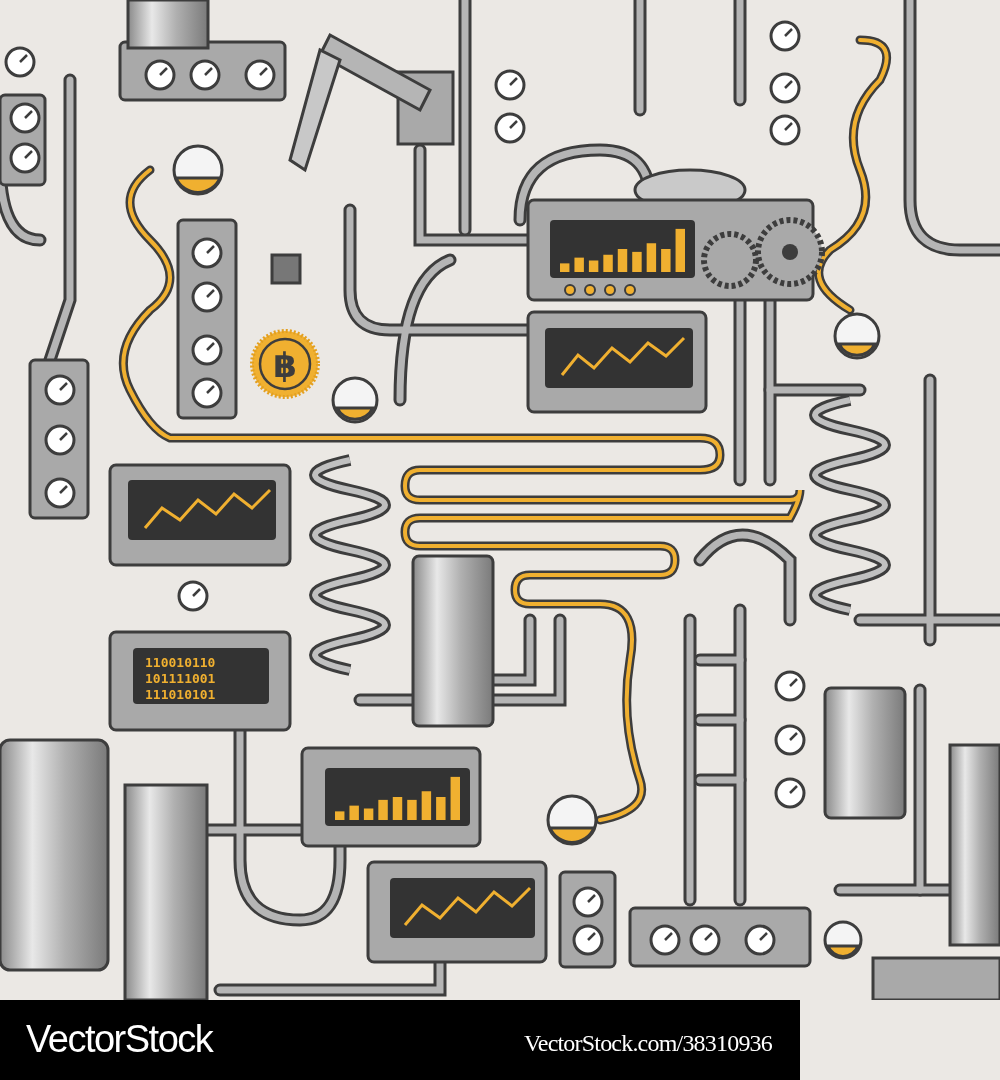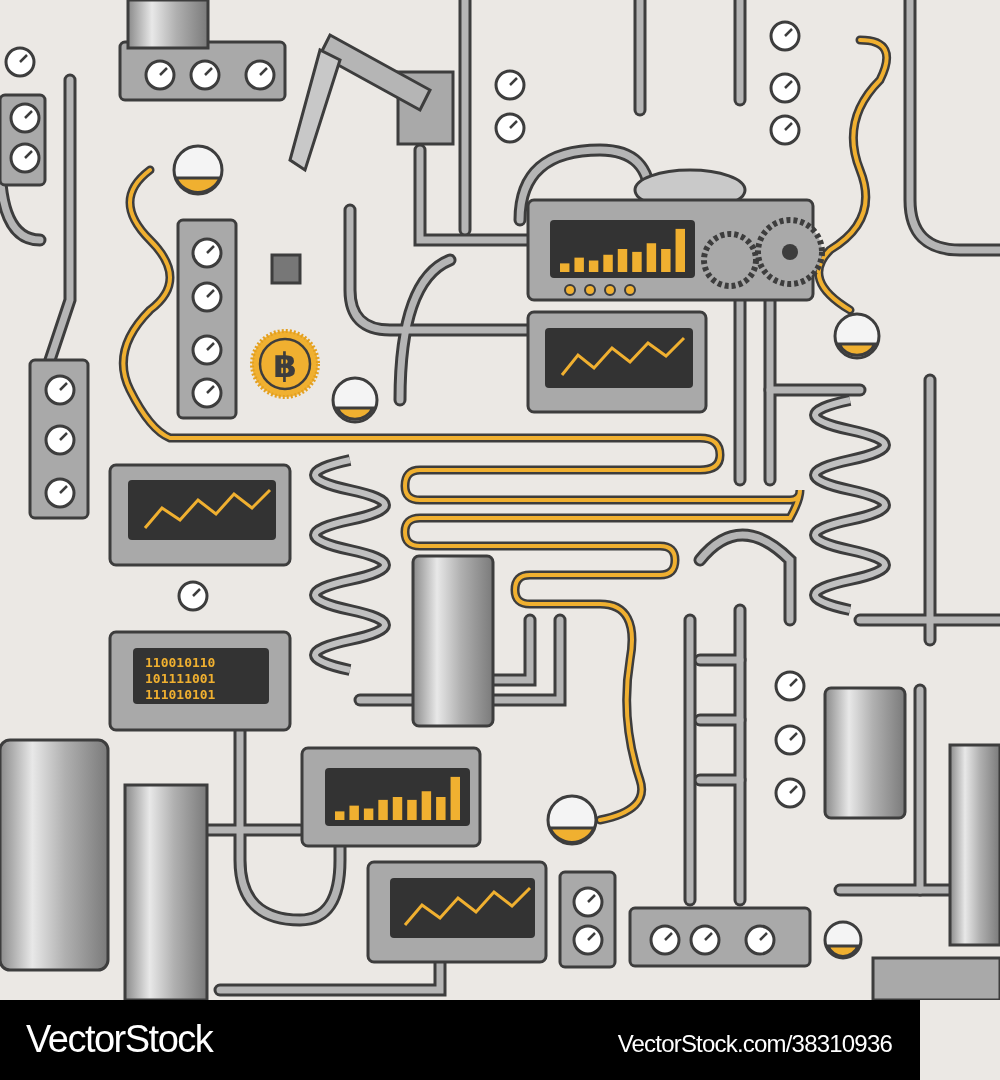--- a/index.html
+++ b/index.html
@@ -1,20 +1,20 @@
 <!DOCTYPE html>
 <html><head>
 <meta charset="utf-8">
 <style>
   html,body{margin:0;padding:0;}
   body{width:1000px;height:1080px;overflow:hidden;background:#ebe8e4;font-family:"Liberation Sans",sans-serif;position:relative;}
   #art{position:absolute;left:0;top:0;width:1000px;height:1000px;}
-  #banner{position:absolute;left:0;top:1000px;width:920px;height:80px;background:#000;color:#fff;}
+  #banner{position:absolute;left:0;top:1000px;width:800px;height:80px;background:#000;color:#fff;}
   #brand{position:absolute;left:26px;top:18px;font-size:38px;letter-spacing:-1.5px;font-family:"Liberation Sans",sans-serif;}
-  #url{position:absolute;right:28px;top:30px;font-size:24px;letter-spacing:-0.8px;font-family:Liberation Sans, sans-serif;}
+  #url{position:absolute;right:28px;top:30px;font-size:24px;letter-spacing:-0.8px;font-family:Liberation Serif, serif;}
   .bin{font-family:"DejaVu Sans Mono",monospace;font-size:13px;fill:#f0b030;font-weight:bold;}
 </style>
 </head>
 <body>
 
 <svg id="art" viewBox="0 0 1000 1000" xmlns="http://www.w3.org/2000/svg">
   <defs>
     <linearGradient id="cyl" x1="0" x2="1" y1="0" y2="0">
       <stop offset="0" stop-color="#8a8a8a"></stop>
         <stop offset="0.3" stop-color="#e8e8e8"></stop>

